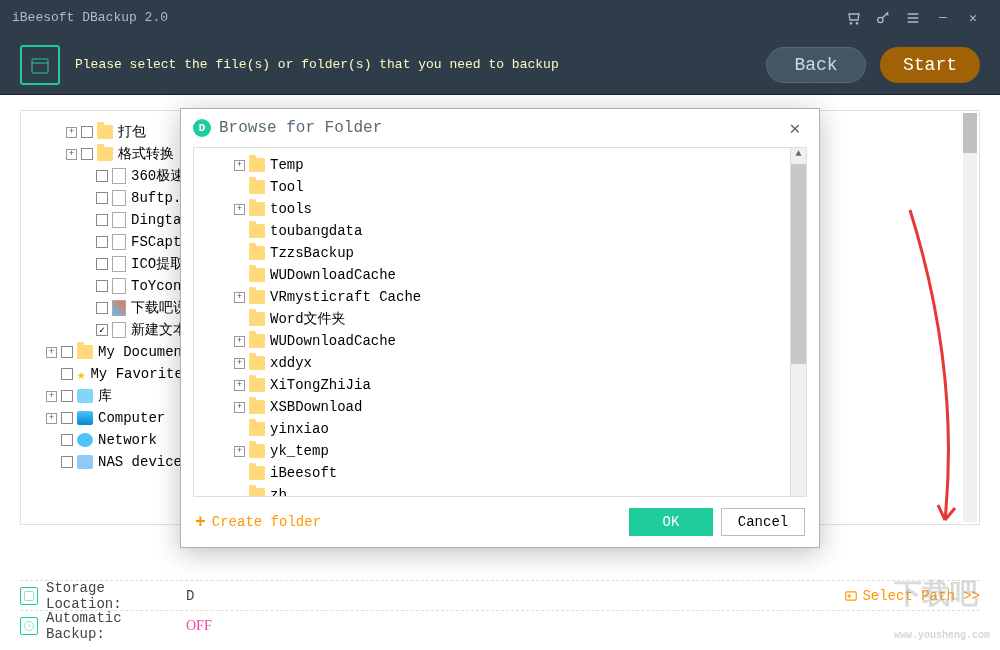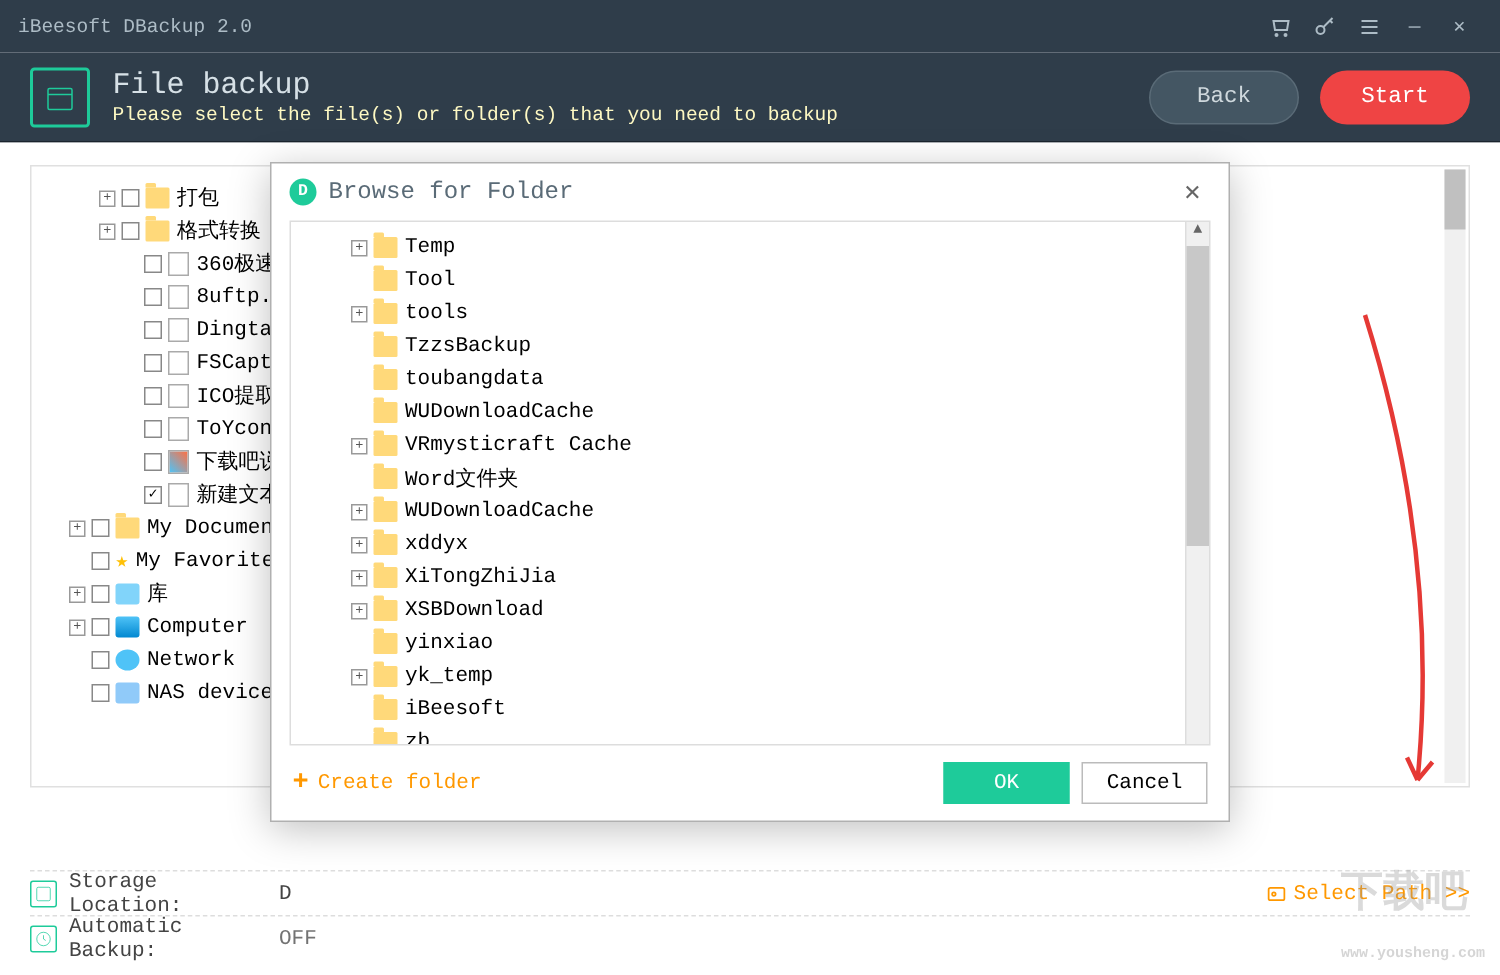--- a/index.html
+++ b/index.html
@@ -6,23 +6,23 @@
 body { width:1000px; height:650px; background:#fff; overflow:hidden; position:relative; }
 .titlebar { height:35px; background:#2f3d4a; color:#adbcc6; display:flex; align-items:center; padding:0 12px; font-size:13px; }
 .titlebar .spacer { flex:1; }
 .titlebar .icon { width:22px; height:22px; display:flex; align-items:center; justify-content:center; cursor:pointer; margin:0 4px; color:#adbcc6; }
 .headerbar { height:60px; background:#2f3d4a; display:flex; align-items:center; padding:0 20px; border-bottom:1px solid #1a242d; }
 .logoicon { width:40px; height:40px; border:2px solid #1ecb9a; border-radius:3px; display:flex; align-items:center; justify-content:center; margin-right:15px; }
 .logoicon svg { stroke:#1ecb9a; fill:none; }
 .headertext h2 { color:#d6e0e6; font-size:20px; font-weight:normal; }
 .headertext p { color:#fef9c3; font-size:13px; }
 .headerbar .spacer { flex:1; }
-.btn { height:36px; width:100px; border-radius:18px; border:none; font-size:15px; cursor:pointer; margin-left:14px; font-family:inherit; }
+.btn { height:36px; width:100px; border-radius:18px; border:none; font-size:18px; cursor:pointer; margin-left:14px; font-family:inherit; }
 .btn.back { background:#445663; color:#cfd8dd; border:1px solid #5a6b77; }
-.btn.start { background:#ef4444; color:#fff; }
+.btn.start { background:#a16207; color:#fff; }
 .content { position:absolute; top:95px; left:0; right:0; bottom:0; background:#fff; padding:15px 20px; }
 .innerborder { border:1px solid #e0e0e0; height:calc(100% - 110px); overflow:auto; position:relative; }
 .tree { padding:10px 5px; font-size:14px; }
 .tree .row { display:flex; align-items:center; height:22px; white-space:nowrap; }
 .tree .indent0 { padding-left:20px; }
 .tree .indent1 { padding-left:40px; }
 .tree .indent2 { padding-left:55px; }
 .exp { width:11px; height:11px; border:1px solid #999; font-size:9px; line-height:9px; text-align:center; margin-right:4px; color:#555; cursor:pointer; }
 .exp.blank { border:none; }
 .chk { width:12px; height:12px; border:1px solid #888; margin-right:4px; cursor:pointer; display:inline-flex; align-items:center; justify-content:center; font-size:10px; }
@@ -37,21 +37,21 @@
 .nasicon { background:#90caf9; border-radius:2px; }
 .libicon { background:#81d4fa; border-radius:2px; }
 .scrollbar { position:absolute; right:2px; top:2px; bottom:2px; width:14px; background:#f0f0f0; }
 .scrollbar .thumb { background:#c0c0c0; width:100%; height:40px; }
 .bottomfields { position:absolute; left:20px; right:20px; bottom:10px; }
 .fieldrow { display:flex; align-items:center; height:30px; font-size:14px; border-top:1px dashed #ddd; }
 .fieldrow .ficon { width:18px; height:18px; border:1px solid #1ecb9a; border-radius:2px; margin-right:8px; display:flex; align-items:center; justify-content:center; }
 .fieldrow .ficon svg { stroke:#1ecb9a; fill:none; }
 .fieldrow .label { width:140px; color:#444; }
 .fieldrow .value { color:#444; flex:1; }
-.fieldrow .value.orange { color:#737373; }
+.fieldrow .value.orange { color:#ec4899;font-family:Liberation Serif, serif; }
 .fieldrow .selectpath { color:#ff9800; cursor:pointer; display:flex; align-items:center; gap:4px; }
 .dialog { position:absolute; top:108px; left:180px; width:640px; height:440px; background:#fff; border:1px solid #b0b0b0; box-shadow:0 5px 25px rgba(0,0,0,0.25); display:flex; flex-direction:column; }
 .dialog .dtitle { height:38px; display:flex; align-items:center; padding:0 12px; font-size:16px; color:#5a6b77; }
 .dialog .dtitle .dicon { width:18px; height:18px; border-radius:50%; background:#1ecb9a; margin-right:8px; display:flex; align-items:center; justify-content:center; color:#fff; font-size:11px; font-weight:bold; }
 .dialog .dtitle .spacer { flex:1; }
 .dialog .dtitle .close { cursor:pointer; color:#666; font-size:18px; width:24px; text-align:center; }
 .dialog .dbody { flex:1; border:1px solid #ddd; margin:0 12px; overflow:hidden; position:relative; }
 .dialog .dtree { padding:6px 10px; font-size:14px; }
 .dialog .dtree .drow { display:flex; align-items:center; height:22px; padding-left:30px; }
 .dialog .dscroll { position:absolute; right:0; top:0; bottom:0; width:16px; background:#f0f0f0; border-left:1px solid #ddd; }
@@ -96,21 +96,20 @@
 </div>
 
 <div class="headerbar">
   <div class="logoicon">
     <svg width="24" height="24" viewBox="0 0 24 24">
         <rect x="4" y="6" width="16" height="14" rx="1"></rect>
         <path d="M4 10h16"></path>
       </svg>
   </div>
   <div class="headertext">
-    <h2>File backup</h2>
     <p>Please select the file(s) or folder(s) that you need to backup</p>
   </div>
   <div class="spacer"></div>
   <button class="btn back">Back</button>
   <button class="btn start">Start</button>
 </div>
 
 <div class="content">
   <div class="innerborder">
     <div class="tree" id="maintree">
@@ -266,26 +265,26 @@
           <span>Tool</span>
         </div>
         <div class="drow">
           <span class="exp ">+</span>
           <span class="foldericon"></span>
           <span>tools</span>
         </div>
         <div class="drow">
           <span class="exp blank"></span>
           <span class="foldericon"></span>
+          <span>toubangdata</span>
+        </div>
+        <div class="drow">
+          <span class="exp blank"></span>
+          <span class="foldericon"></span>
           <span>TzzsBackup</span>
-        </div>
-        <div class="drow">
-          <span class="exp blank"></span>
-          <span class="foldericon"></span>
-          <span>toubangdata</span>
         </div>
         <div class="drow">
           <span class="exp blank"></span>
           <span class="foldericon"></span>
           <span>WUDownloadCache</span>
         </div>
         <div class="drow">
           <span class="exp ">+</span>
           <span class="foldericon"></span>
           <span>VRmysticraft Cache</span>

